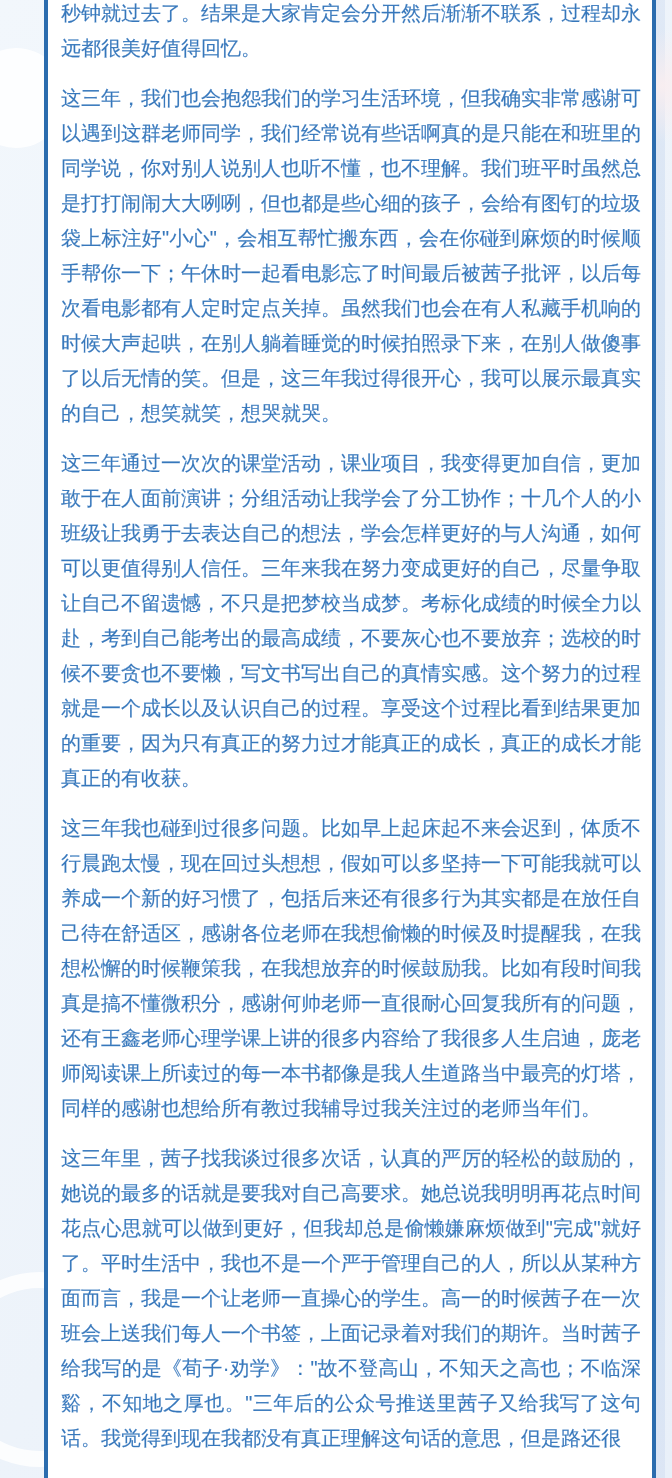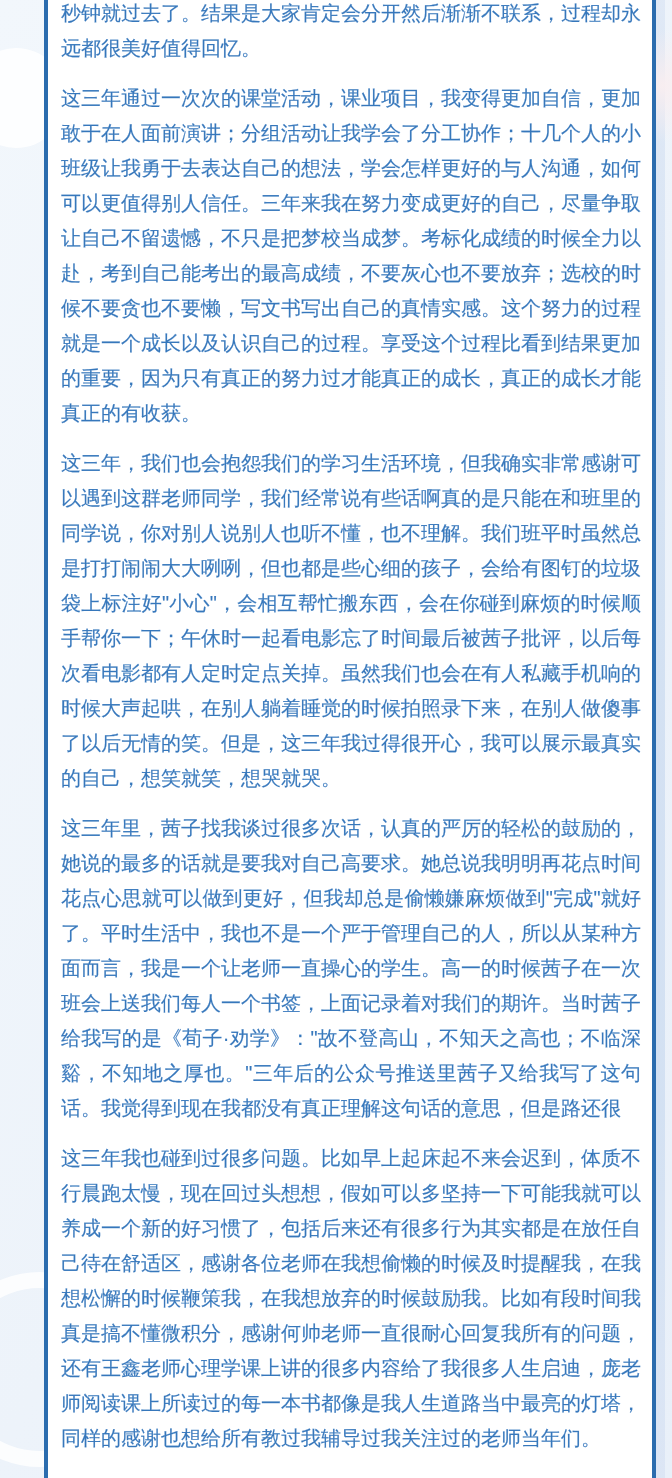--- a/index.html
+++ b/index.html
@@ -65,18 +65,18 @@
 <body>
 
 <div class="bg-shape bg-circle-top-left"></div>
 <div class="bg-shape bg-circle-bottom-left"></div>
 <div class="bg-band-right"></div>
 <div class="bg-shape bg-blob-top-right"></div>
 
 <div class="article-card">
   <div class="article-body">
     <p>秒钟就过去了。结果是大家肯定会分开然后渐渐不联系，过程却永远都很美好值得回忆。</p>
+    <p>这三年，我们也会抱怨我们的学习生活环境，但我确实非常感谢可以遇到这群老师同学，我们经常说有些话啊真的是只能在和班里的同学说，你对别人说别人也听不懂，也不理解。我们班平时虽然总是打打闹闹大大咧咧，但也都是些心细的孩子，会给有图钉的垃圾袋上标注好"小心"，会相互帮忙搬东西，会在你碰到麻烦的时候顺手帮你一下；午休时一起看电影忘了时间最后被茜子批评，以后每次看电影都有人定时定点关掉。虽然我们也会在有人私藏手机响的时候大声起哄，在别人躺着睡觉的时候拍照录下来，在别人做傻事了以后无情的笑。但是，这三年我过得很开心，我可以展示最真实的自己，想笑就笑，想哭就哭。</p>
     <p>这三年通过一次次的课堂活动，课业项目，我变得更加自信，更加敢于在人面前演讲；分组活动让我学会了分工协作；十几个人的小班级让我勇于去表达自己的想法，学会怎样更好的与人沟通，如何可以更值得别人信任。三年来我在努力变成更好的自己，尽量争取让自己不留遗憾，不只是把梦校当成梦。考标化成绩的时候全力以赴，考到自己能考出的最高成绩，不要灰心也不要放弃；选校的时候不要贪也不要懒，写文书写出自己的真情实感。这个努力的过程就是一个成长以及认识自己的过程。享受这个过程比看到结果更加的重要，因为只有真正的努力过才能真正的成长，真正的成长才能真正的有收获。</p>
-    <p>这三年，我们也会抱怨我们的学习生活环境，但我确实非常感谢可以遇到这群老师同学，我们经常说有些话啊真的是只能在和班里的同学说，你对别人说别人也听不懂，也不理解。我们班平时虽然总是打打闹闹大大咧咧，但也都是些心细的孩子，会给有图钉的垃圾袋上标注好"小心"，会相互帮忙搬东西，会在你碰到麻烦的时候顺手帮你一下；午休时一起看电影忘了时间最后被茜子批评，以后每次看电影都有人定时定点关掉。虽然我们也会在有人私藏手机响的时候大声起哄，在别人躺着睡觉的时候拍照录下来，在别人做傻事了以后无情的笑。但是，这三年我过得很开心，我可以展示最真实的自己，想笑就笑，想哭就哭。</p>
+    <p>这三年我也碰到过很多问题。比如早上起床起不来会迟到，体质不行晨跑太慢，现在回过头想想，假如可以多坚持一下可能我就可以养成一个新的好习惯了，包括后来还有很多行为其实都是在放任自己待在舒适区，感谢各位老师在我想偷懒的时候及时提醒我，在我想松懈的时候鞭策我，在我想放弃的时候鼓励我。比如有段时间我真是搞不懂微积分，感谢何帅老师一直很耐心回复我所有的问题，还有王鑫老师心理学课上讲的很多内容给了我很多人生启迪，庞老师阅读课上所读过的每一本书都像是我人生道路当中最亮的灯塔，同样的感谢也想给所有教过我辅导过我关注过的老师当年们。</p>
     <p>这三年里，茜子找我谈过很多次话，认真的严厉的轻松的鼓励的，她说的最多的话就是要我对自己高要求。她总说我明明再花点时间花点心思就可以做到更好，但我却总是偷懒嫌麻烦做到"完成"就好了。平时生活中，我也不是一个严于管理自己的人，所以从某种方面而言，我是一个让老师一直操心的学生。高一的时候茜子在一次班会上送我们每人一个书签，上面记录着对我们的期许。当时茜子给我写的是《荀子·劝学》："故不登高山，不知天之高也；不临深谿，不知地之厚也。"三年后的公众号推送里茜子又给我写了这句话。我觉得到现在我都没有真正理解这句话的意思，但是路还很</p>
-    <p>这三年我也碰到过很多问题。比如早上起床起不来会迟到，体质不行晨跑太慢，现在回过头想想，假如可以多坚持一下可能我就可以养成一个新的好习惯了，包括后来还有很多行为其实都是在放任自己待在舒适区，感谢各位老师在我想偷懒的时候及时提醒我，在我想松懈的时候鞭策我，在我想放弃的时候鼓励我。比如有段时间我真是搞不懂微积分，感谢何帅老师一直很耐心回复我所有的问题，还有王鑫老师心理学课上讲的很多内容给了我很多人生启迪，庞老师阅读课上所读过的每一本书都像是我人生道路当中最亮的灯塔，同样的感谢也想给所有教过我辅导过我关注过的老师当年们。</p>
   </div>
 </div>
 
 </body></html>

